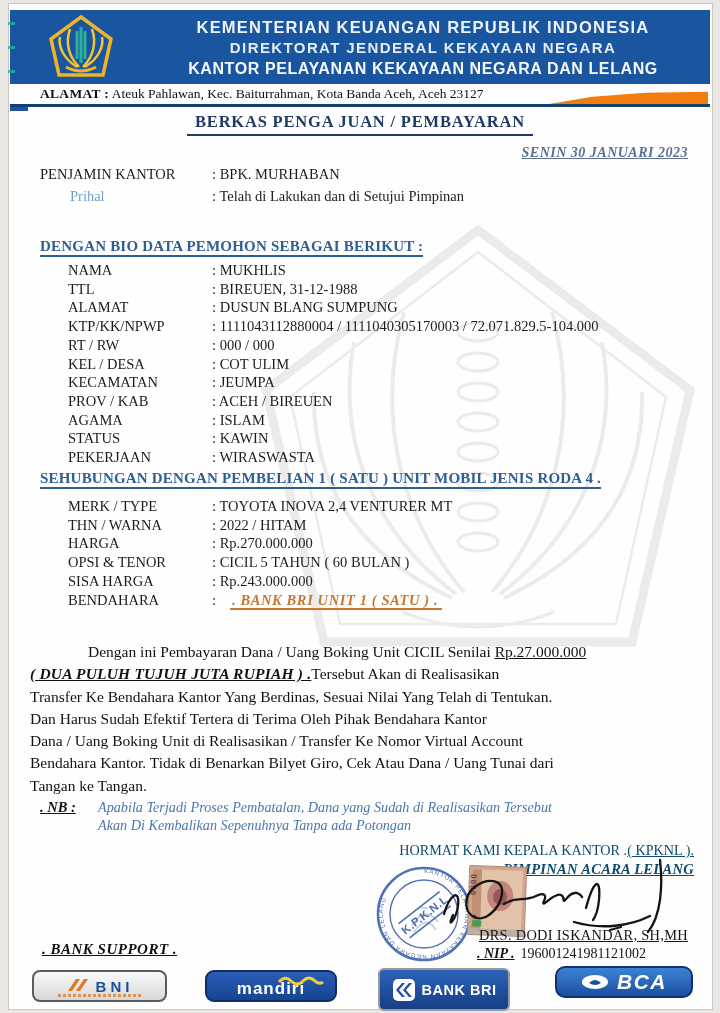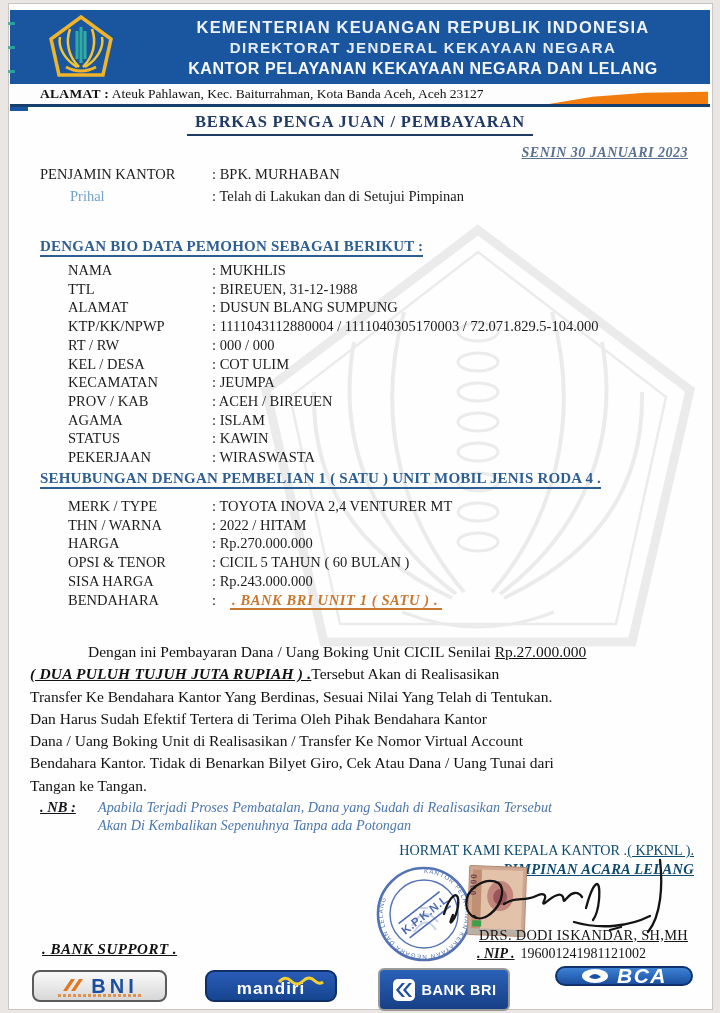--- a/index.html
+++ b/index.html
@@ -80,31 +80,31 @@
   .sig-nip{left:477px;top:946px;font-size:14px;color:#151515;}
   .sig-nip .niplabel{font-weight:bold;font-style:italic;text-decoration:underline;margin-right:6px;}
 
   
   .banksup{left:42px;top:941px;font-size:15px;font-weight:bold;font-style:italic;
     text-decoration:underline;color:#101010;letter-spacing:.5px;}
   .blogo{position:absolute;box-sizing:border-box;display:flex;align-items:center;
     justify-content:center;font-family:"Liberation Sans",sans-serif;}
   .bni{left:32px;top:970px;width:135px;height:32px;border:2px solid #5b5b5b;border-radius:8px;
     background:linear-gradient(#fafafa,#d7d7d7);}
-  .bni .txt{color:#1b4f9e;font-weight:bold;font-size:20px;letter-spacing:4px;margin-left:6px;}
+  .bni .txt{color:#1b4f9e;font-weight:bold;font-size:15px;letter-spacing:4px;margin-left:6px;}
   .bni .tag{position:absolute;bottom:3px;left:18%;width:64%;height:3px;opacity:.75;
     background:repeating-linear-gradient(90deg,#e07820 0 3px,transparent 3px 5px);}
   .mandiri{left:205px;top:970px;width:132px;height:32px;border:2px solid #0d2f66;border-radius:9px;
     background:linear-gradient(#2a5cb8,#16458f);position:absolute;}
   .mandiri .txt{color:#fff;font-weight:bold;font-size:17px;letter-spacing:1px;margin-top:6px;}
   .mandiri svg{position:absolute;top:2px;right:10px;}
   .bri{left:378px;top:968px;width:132px;height:43px;border:2px solid #9a9a9a;border-radius:6px;
     background:linear-gradient(#2b62b8,#173f86);gap:6px;}
   .bri .txt{color:#fff;font-weight:bold;font-size:14.5px;letter-spacing:.5px;}
-  .bca{left:555px;top:966px;width:138px;height:20px;border:2px solid #10336b;border-radius:10px;
+  .bca{left:555px;top:966px;width:138px;height:32px;border:2px solid #10336b;border-radius:10px;
     background:linear-gradient(#3d82d6,#1b4fa0);gap:8px;}
   .bca .txt{color:#fff;font-weight:bold;font-style:italic;font-size:21px;letter-spacing:1.5px;}
 
   .stamp{left:374px;top:864px;}
   .note{left:468px;top:866px;width:56px;height:68px;transform:rotate(2deg);
     background:#cfa68f;border:1px solid #b28a74;border-radius:2px;overflow:hidden;}
   .note .inner{position:absolute;left:3px;top:3px;right:3px;bottom:3px;background:#e3c2aa;}
   .note .band{position:absolute;left:3px;top:3px;width:9px;bottom:3px;background:#c08f74;}
   .note .digits{position:absolute;left:-1px;top:8px;font-size:9px;font-weight:bold;color:#6b3d4e;
     writing-mode:vertical-rl;letter-spacing:1px;}

